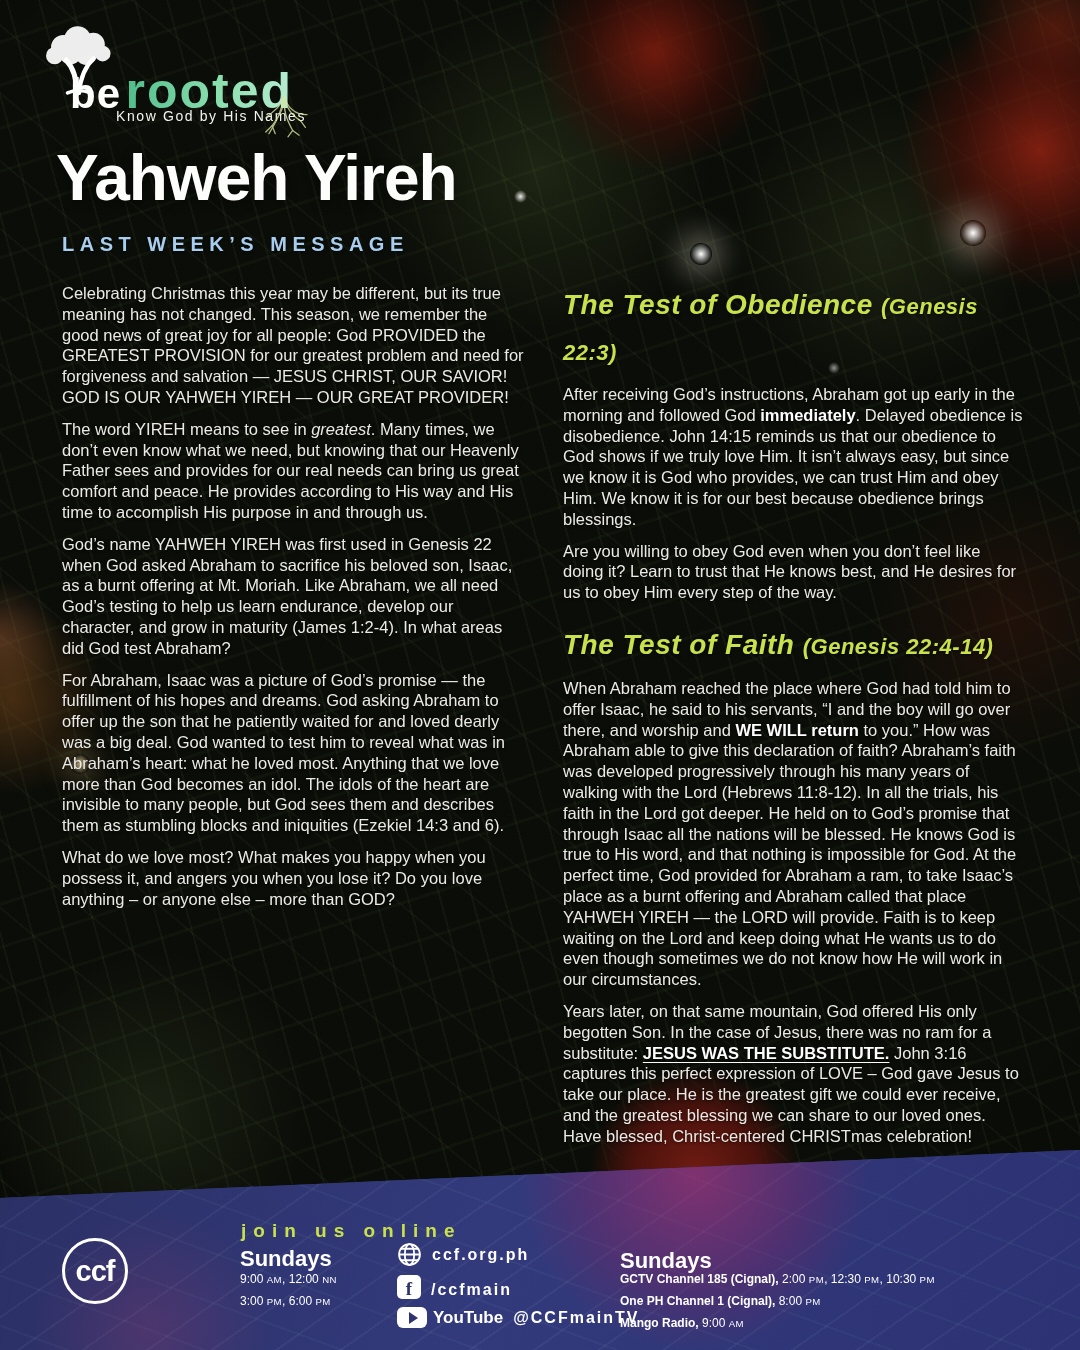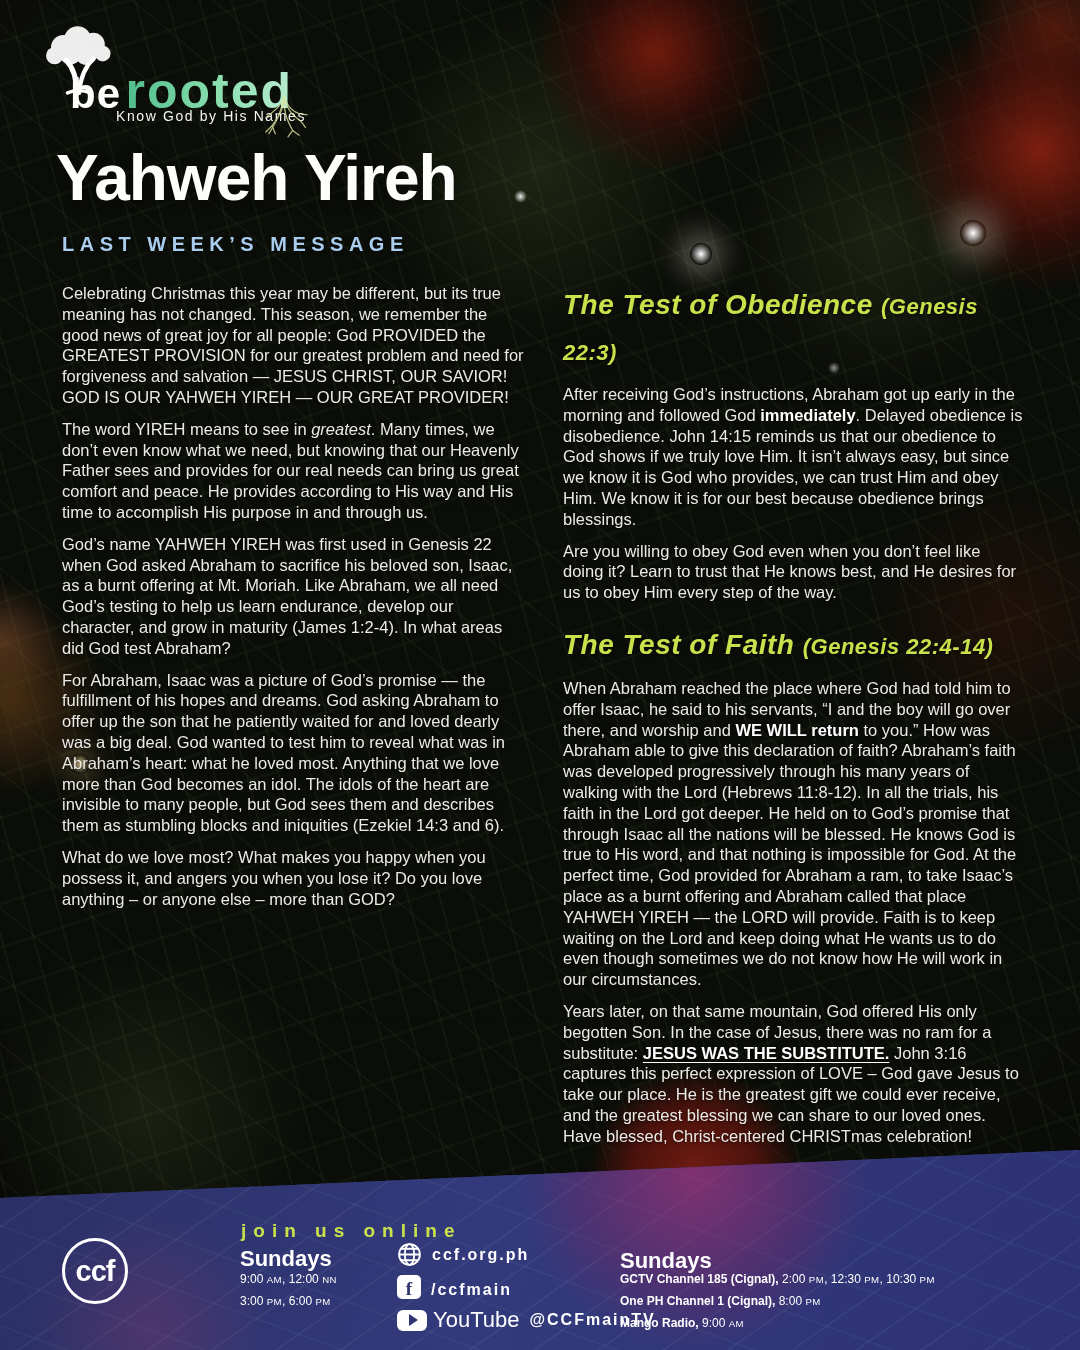--- a/index.html
+++ b/index.html
@@ -91,21 +91,21 @@
 
   .social-row{position:absolute;left:397px;display:flex;align-items:center;gap:10px;}
   .social-row .label{font-size:16px;font-weight:700;letter-spacing:2px;}
   .sr1{top:102px;}.sr2{top:135px;align-items:flex-end;}.sr3{top:167px;}
   .fb-icon{width:24px;height:24px;border-radius:5px;background:#fff;display:flex;align-items:flex-end;
     justify-content:center;overflow:hidden;}
   .fb-icon::after{content:"f";font-weight:700;font-size:19px;line-height:20px;color:#2d346f;
     font-family:"Liberation Serif",serif;}
   .yt-icon{width:30px;height:21px;border-radius:6px;background:#fff;display:flex;align-items:center;justify-content:center;}
   .yt-icon::after{content:"";width:0;height:0;border-left:9px solid #2d346f;border-top:6px solid transparent;border-bottom:6px solid transparent;margin-left:2px;}
-  .yt-wordmark{font-size:22px;font-weight:400;letter-spacing:0;margin-left:-4px;}
+  .yt-wordmark{font-size:17px;font-weight:700;letter-spacing:0;margin-left:-4px;}
 
   .broadcast-heading{left:620px;top:82px;}
   .broadcast-day{left:620px;top:108px;}
   .bc-r1{left:620px;top:132px;}
   .bc-r2{left:620px;top:154px;}
   .bc-r3{left:620px;top:176px;}
 </style>
 </head>
 <body>
 

